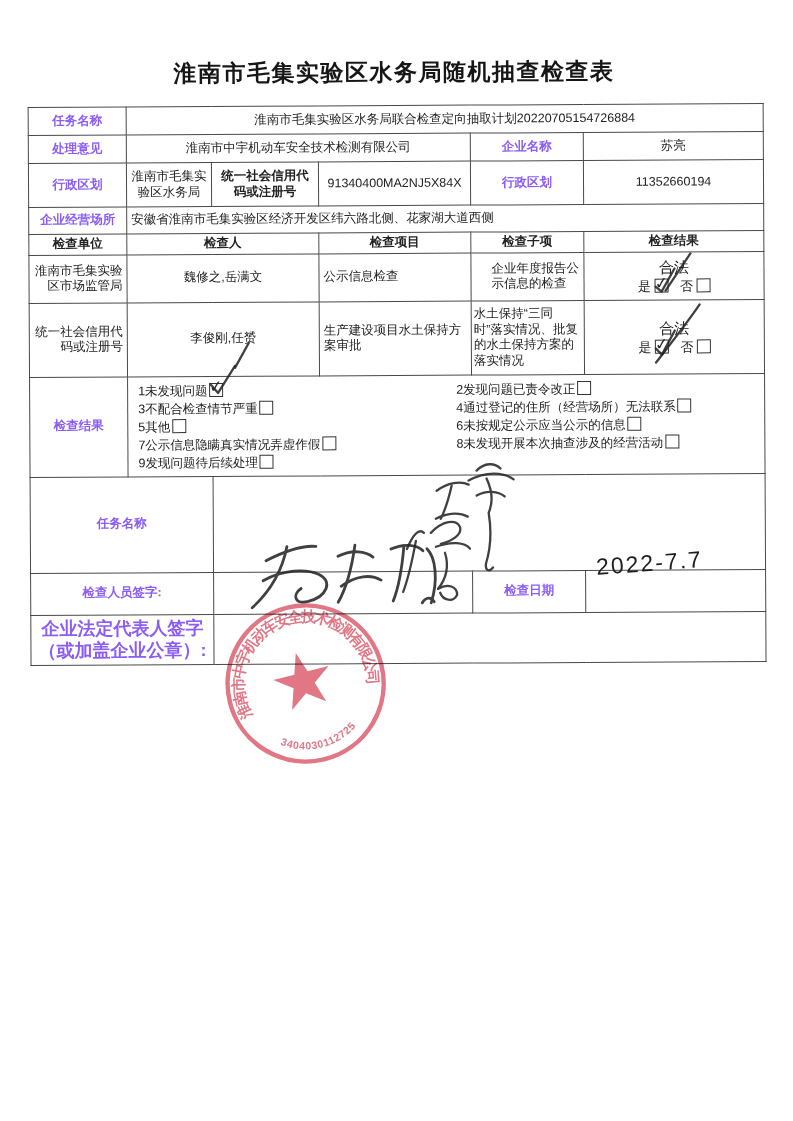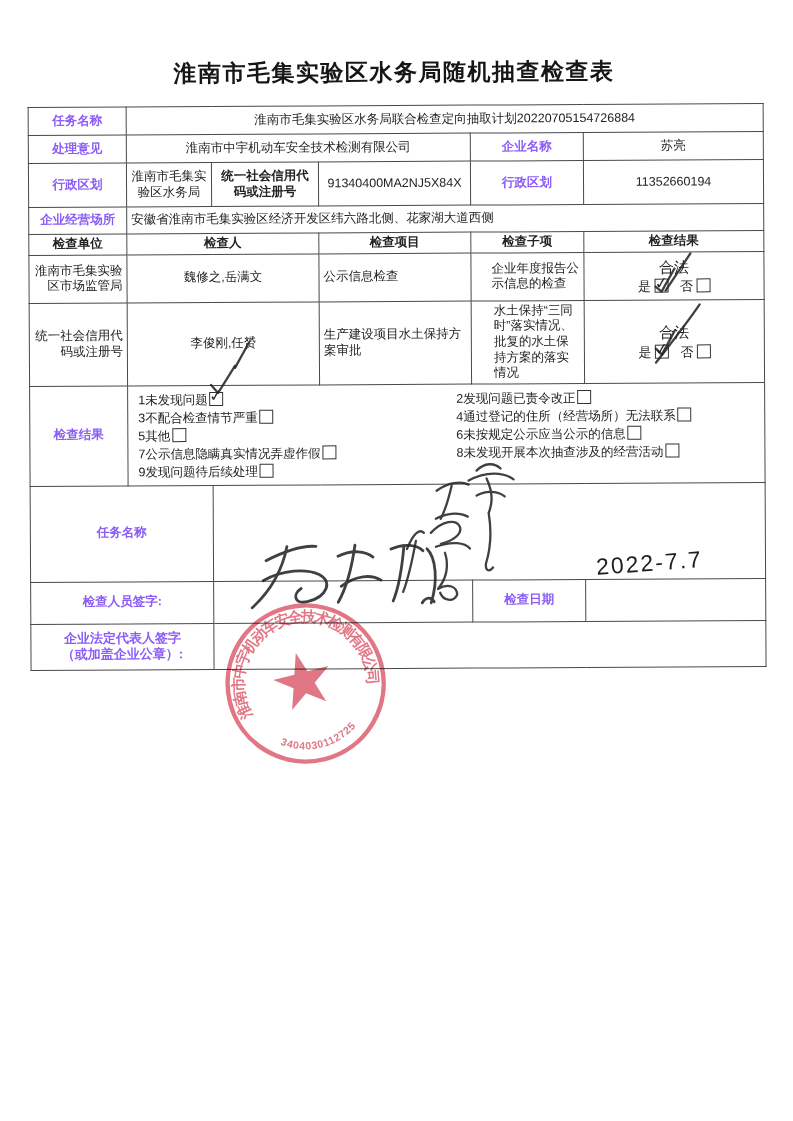--- a/index.html
+++ b/index.html
@@ -103,21 +103,21 @@
           <div class="result-boxes">
             <span>是</span><span class="cb checked"></span><span class="boxgap"></span><span>否</span><span class="cb"></span>
           </div>
         </td>
       </tr>
 
       <tr style="height:74px">
         <td class="unit-cell">统一社会信用代码或注册号</td>
         <td class="val" colspan="2">李俊刚,任赟</td>
         <td class="val-left">生产建设项目水土保持方案审批</td>
-        <td class="val-left" style="padding-left:22px">水土保持“三同时”落实情况、批复的水土保持方案的落实情况</td>
+        <td class="val-left" style="padding-left:2px">水土保持“三同时”落实情况、批复的水土保持方案的落实情况</td>
         <td>
           <div class="result-word">合法</div>
           <div class="result-boxes">
             <span>是</span><span class="cb checked"></span><span class="boxgap"></span><span>否</span><span class="cb"></span>
           </div>
         </td>
       </tr>
 
       <tr style="height:93px">
         <td class="lbl">检查结果</td>
@@ -146,21 +146,21 @@
       </tr>
 
       <tr style="height:42px">
         <td class="lbl" colspan="2">检查人员签字:</td>
         <td colspan="2"></td>
         <td class="lbl">检查日期</td>
         <td></td>
       </tr>
 
       <tr style="height:46px">
-        <td class="lbl" colspan="2" style="font-size:13px">
+        <td class="lbl" colspan="2" style="font-size:18px">
           <div>企业法定代表人签字</div>
           <div>（或加盖企业公章）:</div>
         </td>
         <td colspan="4"></td>
       </tr>
     </tbody>
       </table>
 
     <div class="hand-date">2022-7.7</div>
 

